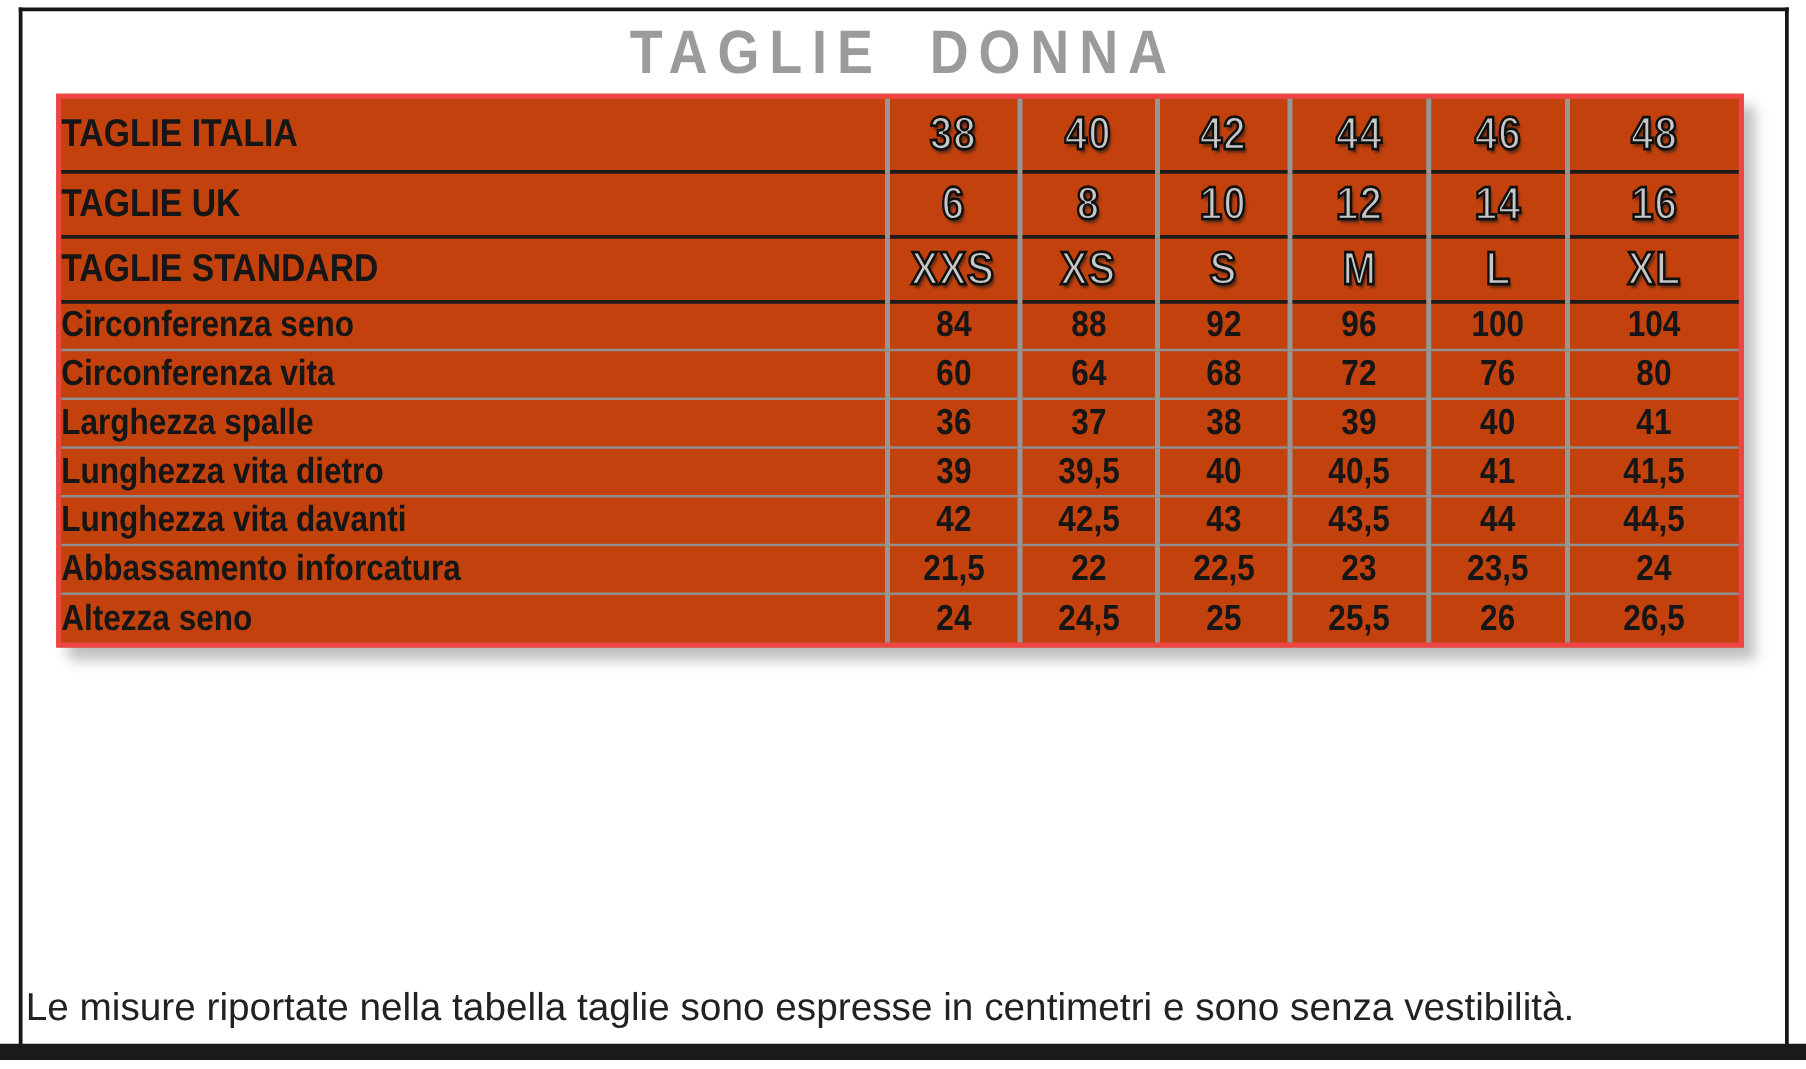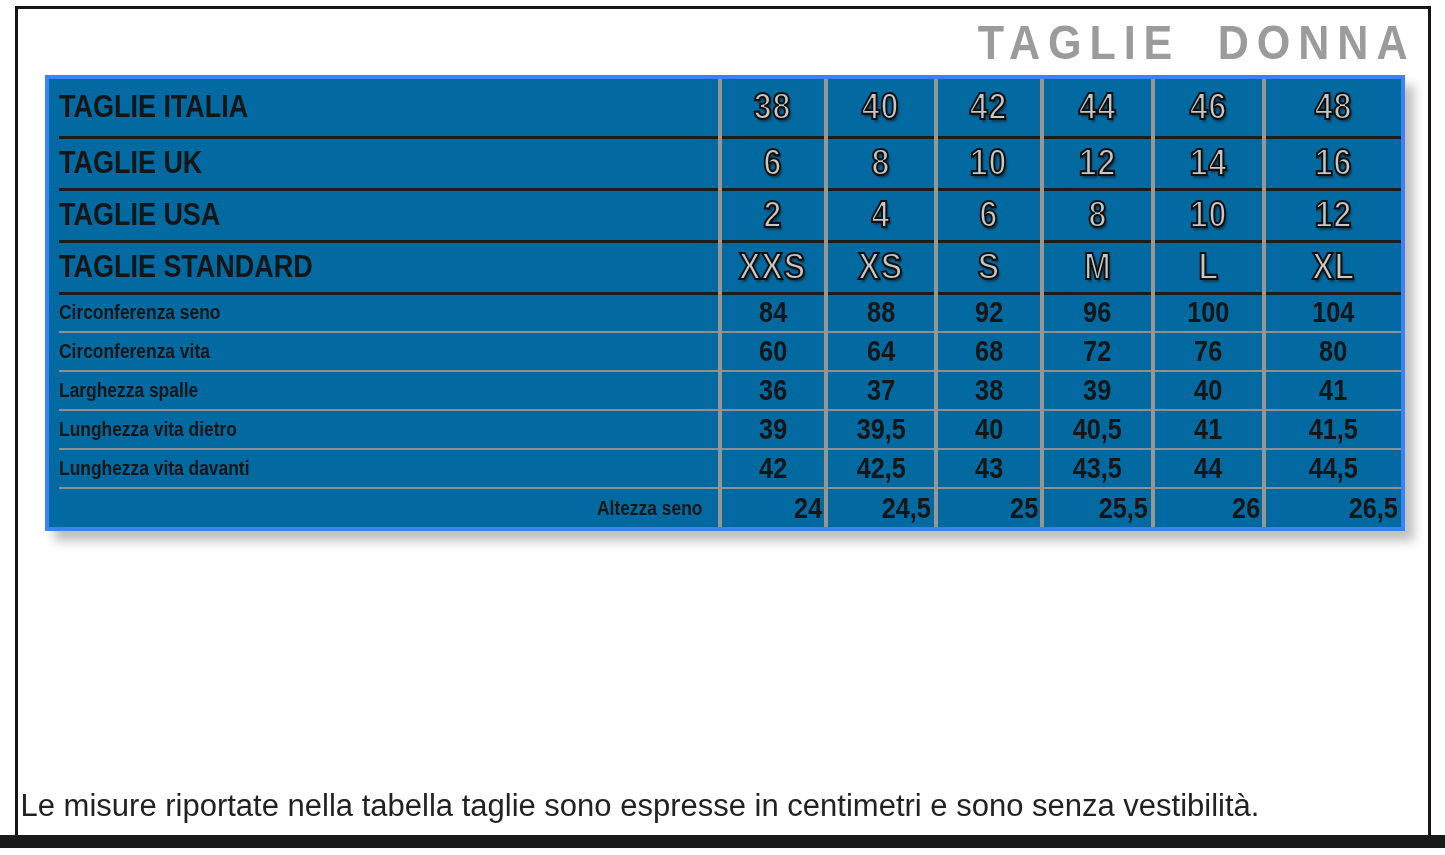--- a/index.html
+++ b/index.html
@@ -14,50 +14,49 @@
     box-sizing:border-box; border:3px solid #161616; border-bottom:none;
   }
 
   
   .bottom-bar {
     position:absolute; left:0; top:835px; width:1445px; height:13px;
     background:#1a1a1a;
   }
 
   
-  .page-title { position:absolute; top:14px; left:0; width:1445px; text-align:right; }
+  .page-title { position:absolute; top:14px; left:0; width:1445px; text-align:center; }
   .page-title .t {
     display:inline-block; transform:scaleX(0.88); transform-origin:50% 50%;
     font-size:49px; font-weight:bold; letter-spacing:9px; word-spacing:20px;
     color:#9b9b9b; white-space:nowrap;
   }
 
   
   .size-table-wrap {
-    position:absolute; left:45px; top:75px; background:#0369a1;
-    border:4px solid #3b82f6;
+    position:absolute; left:45px; top:75px; background:#c2410c;
+    border:4px solid #ef4444;
     box-shadow:9px 10px 10px rgba(0,0,0,0.25);
-    padding-left:10px;
   }
   table.size-table { border-collapse:collapse; table-layout:fixed; width:1342px; }
   table.size-table td, table.size-table th { padding:0; vertical-align:middle; }
 
   tr.header-row { height:52px; }
   tr.header-row.first { height:58px; }
   tr.measure-row { height:39px; }
 
   th.row-label { text-align:left; padding-left:21px; font-weight:bold; color:#161616; }
   tr.header-row th.row-label { font-size:31px; }
-  tr.measure-row th.row-label { font-size:20px; }
+  tr.measure-row th.row-label { font-size:29px; }
 
   td.cell { text-align:center; border-left:4px solid #969696; }
 
   tr.header-row th, tr.header-row td { border-bottom:3px solid #1d1d1d; }
   tr.measure-row th, tr.measure-row td { border-bottom:2px solid #8f8f8f; }
-  tr.measure-row:last-child th, tr.measure-row:last-child td { border-bottom:none;text-align:right; }
+  tr.measure-row:last-child th, tr.measure-row:last-child td { border-bottom:none; }
 
   
   .cx { display:inline-block; transform:scaleX(0.87); white-space:nowrap; }
   th .cx { transform-origin:0 50%; }
   td .cx { transform-origin:50% 50%; }
 
   
   tr.header-row td .cx {
     font-size:37px; font-weight:800; letter-spacing:1px;
     color:#c7c7c7;
@@ -107,29 +106,20 @@
           <tr class="header-row">
             <th class="row-label"><span class="cx">TAGLIE UK</span></th>
             <td class="cell"><span class="cx">6</span></td>
             <td class="cell"><span class="cx">8</span></td>
             <td class="cell"><span class="cx">10</span></td>
             <td class="cell"><span class="cx">12</span></td>
             <td class="cell"><span class="cx">14</span></td>
             <td class="cell"><span class="cx">16</span></td>
           </tr>
           <tr class="header-row">
-            <th class="row-label"><span class="cx">TAGLIE USA</span></th>
-            <td class="cell"><span class="cx">2</span></td>
-            <td class="cell"><span class="cx">4</span></td>
-            <td class="cell"><span class="cx">6</span></td>
-            <td class="cell"><span class="cx">8</span></td>
-            <td class="cell"><span class="cx">10</span></td>
-            <td class="cell"><span class="cx">12</span></td>
-          </tr>
-          <tr class="header-row">
             <th class="row-label"><span class="cx">TAGLIE STANDARD</span></th>
             <td class="cell"><span class="cx">XXS</span></td>
             <td class="cell"><span class="cx">XS</span></td>
             <td class="cell"><span class="cx">S</span></td>
             <td class="cell"><span class="cx">M</span></td>
             <td class="cell"><span class="cx">L</span></td>
             <td class="cell"><span class="cx">XL</span></td>
           </tr>
           <tr class="measure-row">
             <th class="row-label"><span class="cx">Circonferenza seno</span></th>
@@ -170,20 +160,29 @@
           <tr class="measure-row">
             <th class="row-label"><span class="cx">Lunghezza vita davanti</span></th>
             <td class="cell"><span class="cx">42</span></td>
             <td class="cell"><span class="cx">42,5</span></td>
             <td class="cell"><span class="cx">43</span></td>
             <td class="cell"><span class="cx">43,5</span></td>
             <td class="cell"><span class="cx">44</span></td>
             <td class="cell"><span class="cx">44,5</span></td>
           </tr>
           <tr class="measure-row">
+            <th class="row-label"><span class="cx">Abbassamento inforcatura</span></th>
+            <td class="cell"><span class="cx">21,5</span></td>
+            <td class="cell"><span class="cx">22</span></td>
+            <td class="cell"><span class="cx">22,5</span></td>
+            <td class="cell"><span class="cx">23</span></td>
+            <td class="cell"><span class="cx">23,5</span></td>
+            <td class="cell"><span class="cx">24</span></td>
+          </tr>
+          <tr class="measure-row">
             <th class="row-label"><span class="cx">Altezza seno</span></th>
             <td class="cell"><span class="cx">24</span></td>
             <td class="cell"><span class="cx">24,5</span></td>
             <td class="cell"><span class="cx">25</span></td>
             <td class="cell"><span class="cx">25,5</span></td>
             <td class="cell"><span class="cx">26</span></td>
             <td class="cell"><span class="cx">26,5</span></td>
           </tr>
         </tbody>
     </table>

